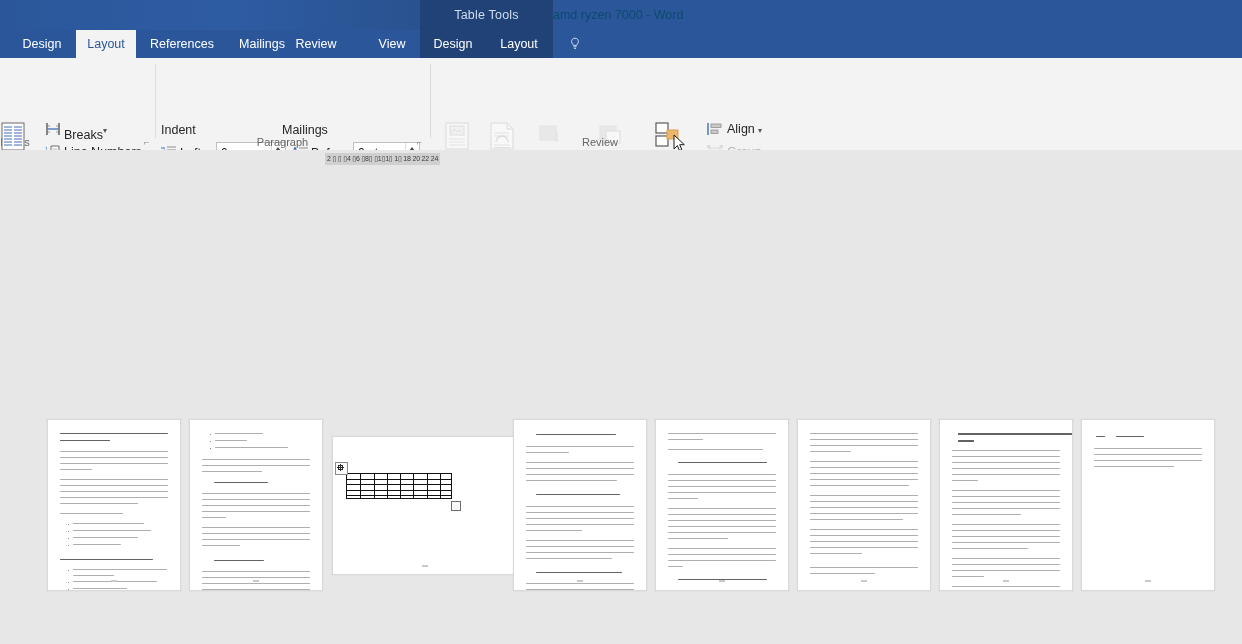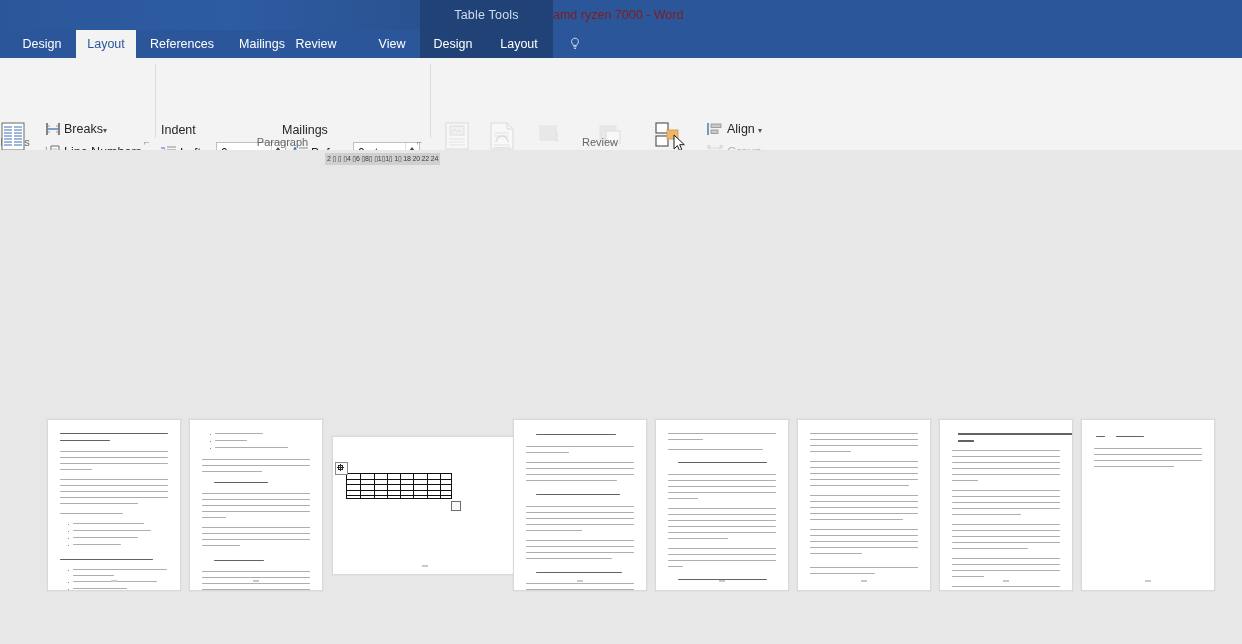--- a/index.html
+++ b/index.html
@@ -11,21 +11,21 @@
   }
   .app{position:relative;width:1242px;height:644px;}
 
   
   .titlebar{position:absolute;left:0;top:0;width:1242px;height:30px;background:#2b579a;}
   .titlebar .leftband{position:absolute;left:0;top:0;width:420px;height:30px;
      background:linear-gradient(90deg,#2b579a 0%,#2e5ca3 55%,#29528f 100%);}
   .titlebar .ttband{position:absolute;left:420px;top:0;width:133px;height:60px;background:#204276;}
   .tt-label{position:absolute;left:420px;top:8px;width:133px;text-align:center;
      color:#cfdcef;font-size:12.5px;letter-spacing:.2px;}
-  .doc-title{position:absolute;left:553px;top:8px;color:#7f1d1d;font-size:12.5px;white-space:nowrap;}
+  .doc-title{position:absolute;left:553px;top:8px;color:#0c4a6e;font-size:12.5px;white-space:nowrap;}
 
   
   .tabstrip{position:absolute;left:0;top:30px;width:1242px;height:28px;background:#2b579a;}
   .tabstrip .ttband2{position:absolute;left:420px;top:0;width:133px;height:28px;background:#204276;}
   .tab{position:absolute;top:0;height:28px;line-height:28px;color:#ffffff;font-size:12.5px;
       text-align:center;cursor:default;white-space:nowrap;}
   .tab.active{background:#f3f3f3;color:#2b579a;}
   .tellme{position:absolute;left:565px;top:0;height:28px;line-height:28px;color:#cfdcef;font-size:12.5px;white-space:nowrap;}
   .bulb{position:absolute;left:569px;top:7px;width:12px;height:14px;}
 
@@ -133,21 +133,21 @@
       </g>
     </svg>
     <div class="ctl" style="left:-4px;top:98px;">olumns</div>
     <div class="caret" style="position:absolute;left:16px;top:114px;">▾</div>
 
     <svg class="iconbox" style="left:45px;top:64px;width:16px;height:14px;" viewBox="0 0 16 14">
       <path d="M2 1v12M14 1v12" stroke="#4a4a4a" stroke-width="1.3"></path>
       <path d="M3 7h10" stroke="#3f6fb5" stroke-width="1.3"></path>
       <path d="M3 4h2M11 4h2M3 10h2M11 10h2" stroke="#9a9a9a" stroke-width="1"></path>
     </svg>
-    <div class="ctl" style="left:64px;top:64px;">Breaks</div>
+    <div class="ctl" style="left:64px;top:70px;">Breaks</div>
     <span class="caret" style="position:absolute;left:103px;top:68px;">▾</span>
 
     <svg class="iconbox" style="left:45px;top:87px;width:16px;height:15px;" viewBox="0 0 16 15">
       <text x="0" y="6" font-size="5" fill="#3f6fb5" font-family="Liberation Sans, sans-serif">1</text>
       <text x="0" y="11" font-size="5" fill="#3f6fb5" font-family="Liberation Sans, sans-serif">2</text>
       <text x="0" y="15" font-size="5" fill="#3f6fb5" font-family="Liberation Sans, sans-serif">3</text>
       <path d="M6 1h8v13H6z" fill="#fff" stroke="#6a6a6a" stroke-width="1"></path>
       <path d="M7.5 4h5M7.5 7h5M7.5 10h5" stroke="#a5a5a5" stroke-width=".8"></path>
     </svg>
     <div class="ctl" style="left:64px;top:87px;">Line Numbers</div>

